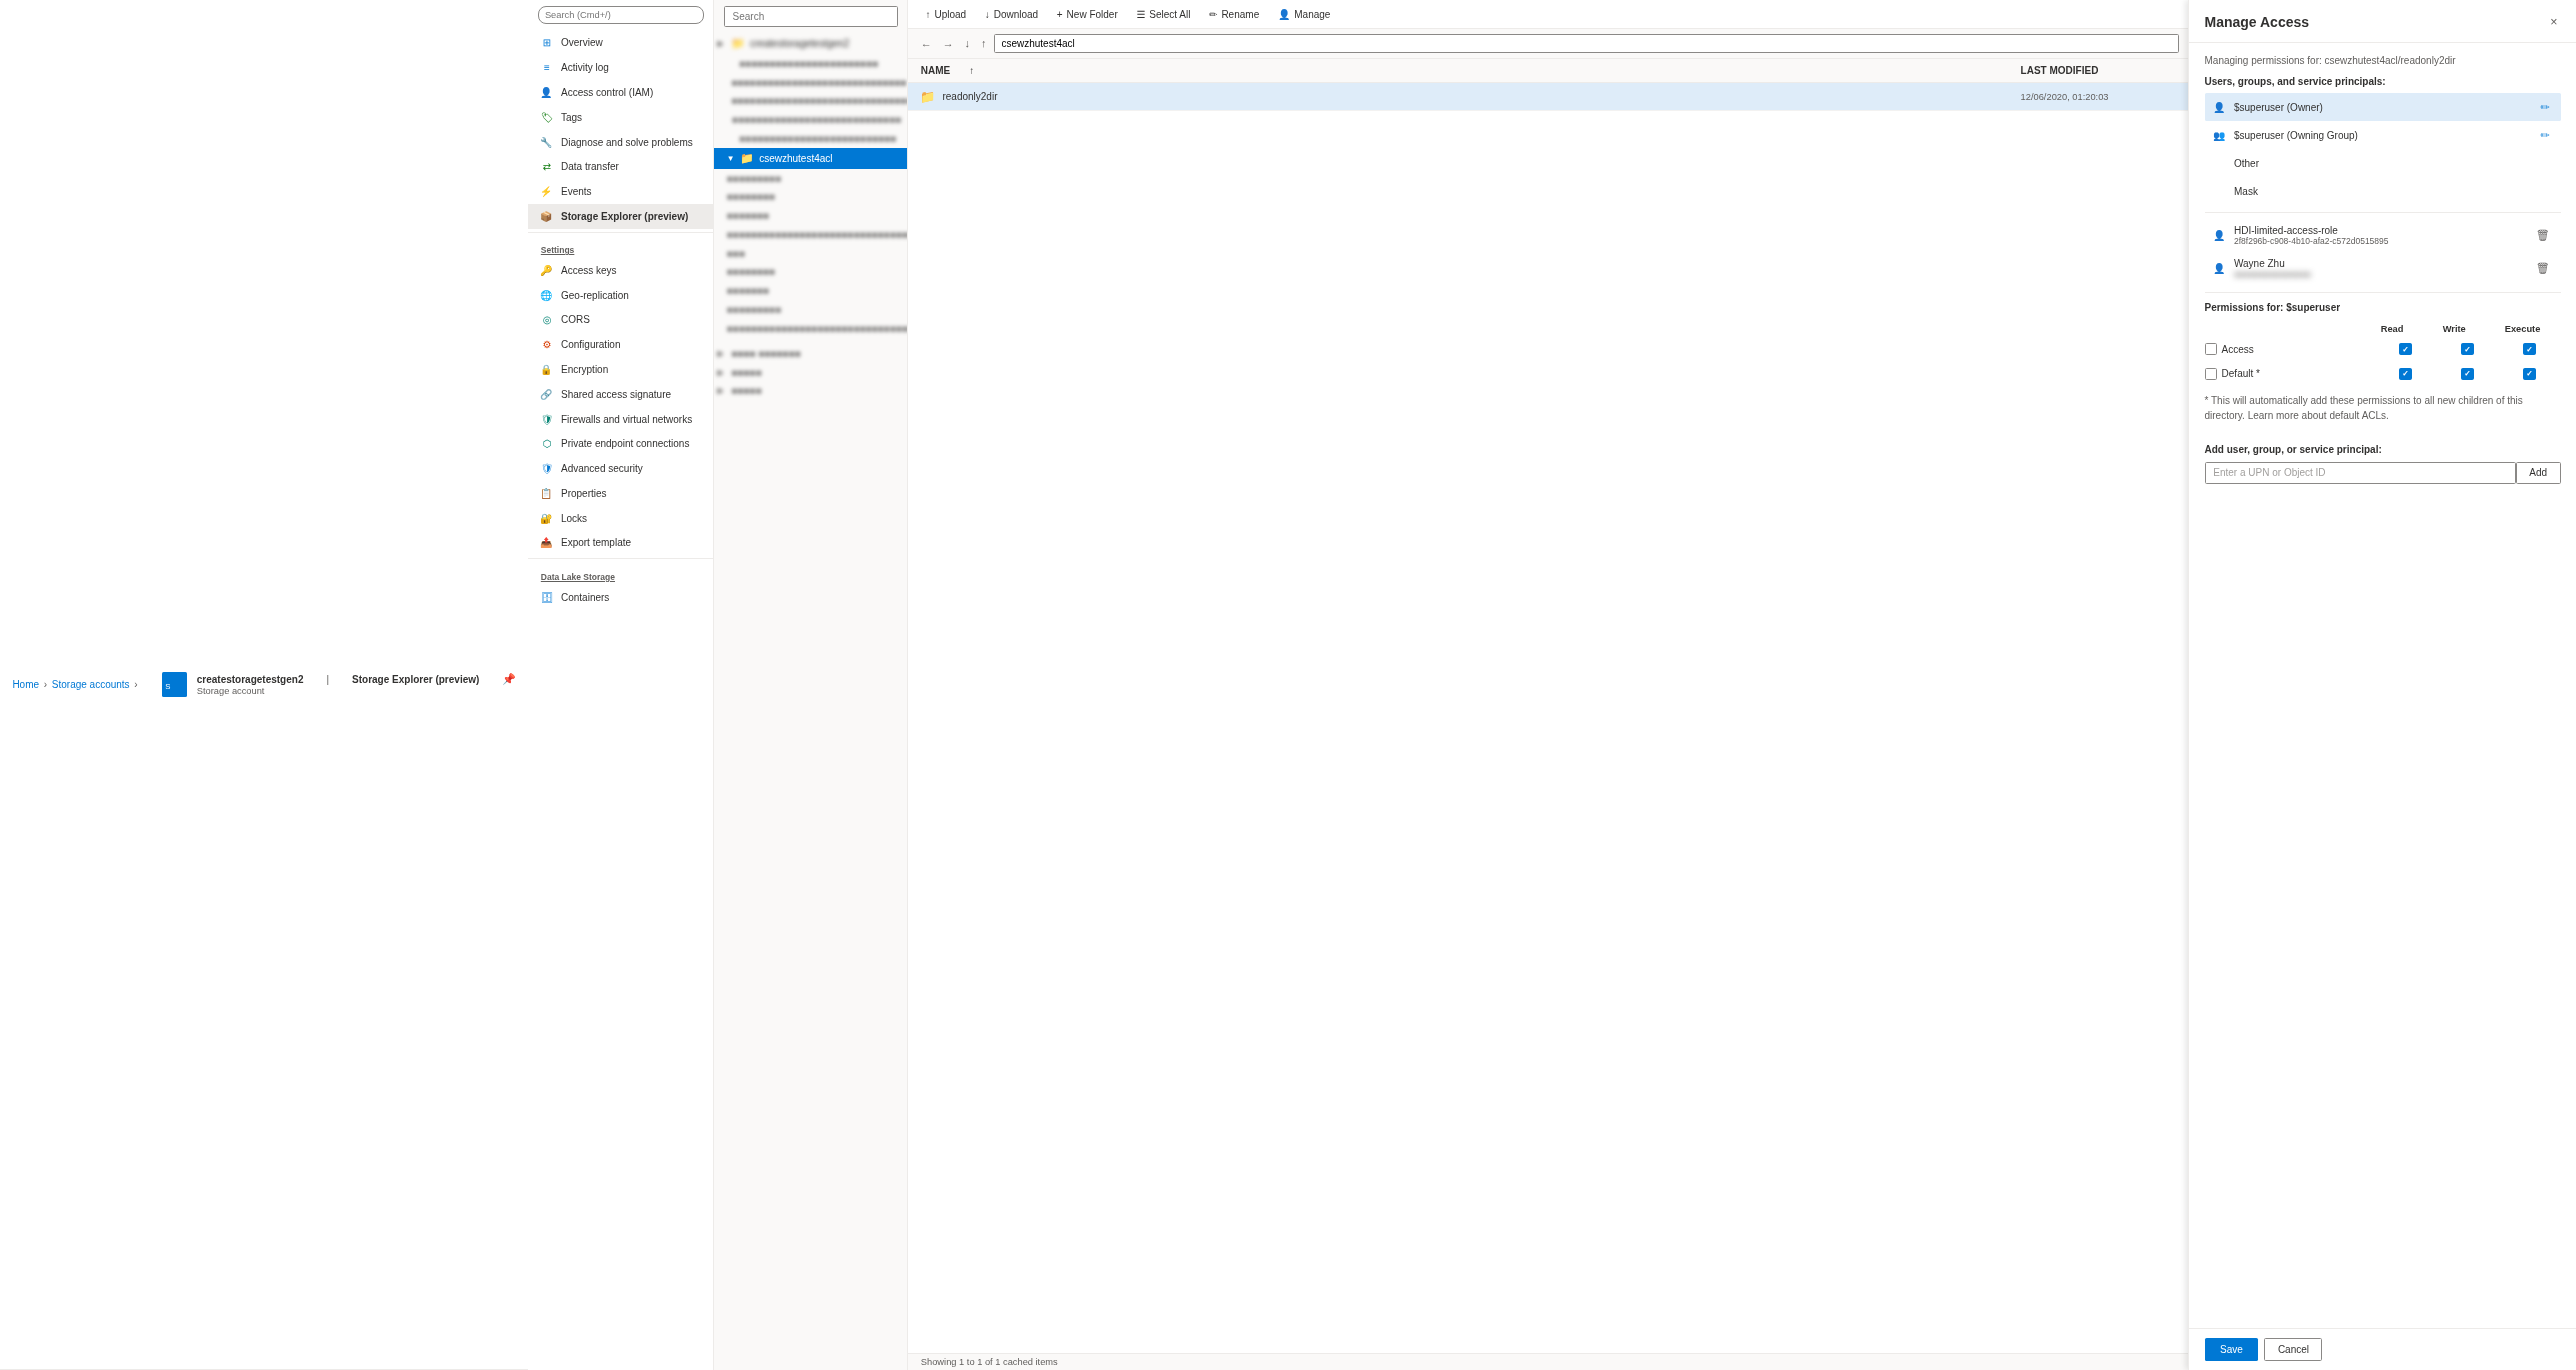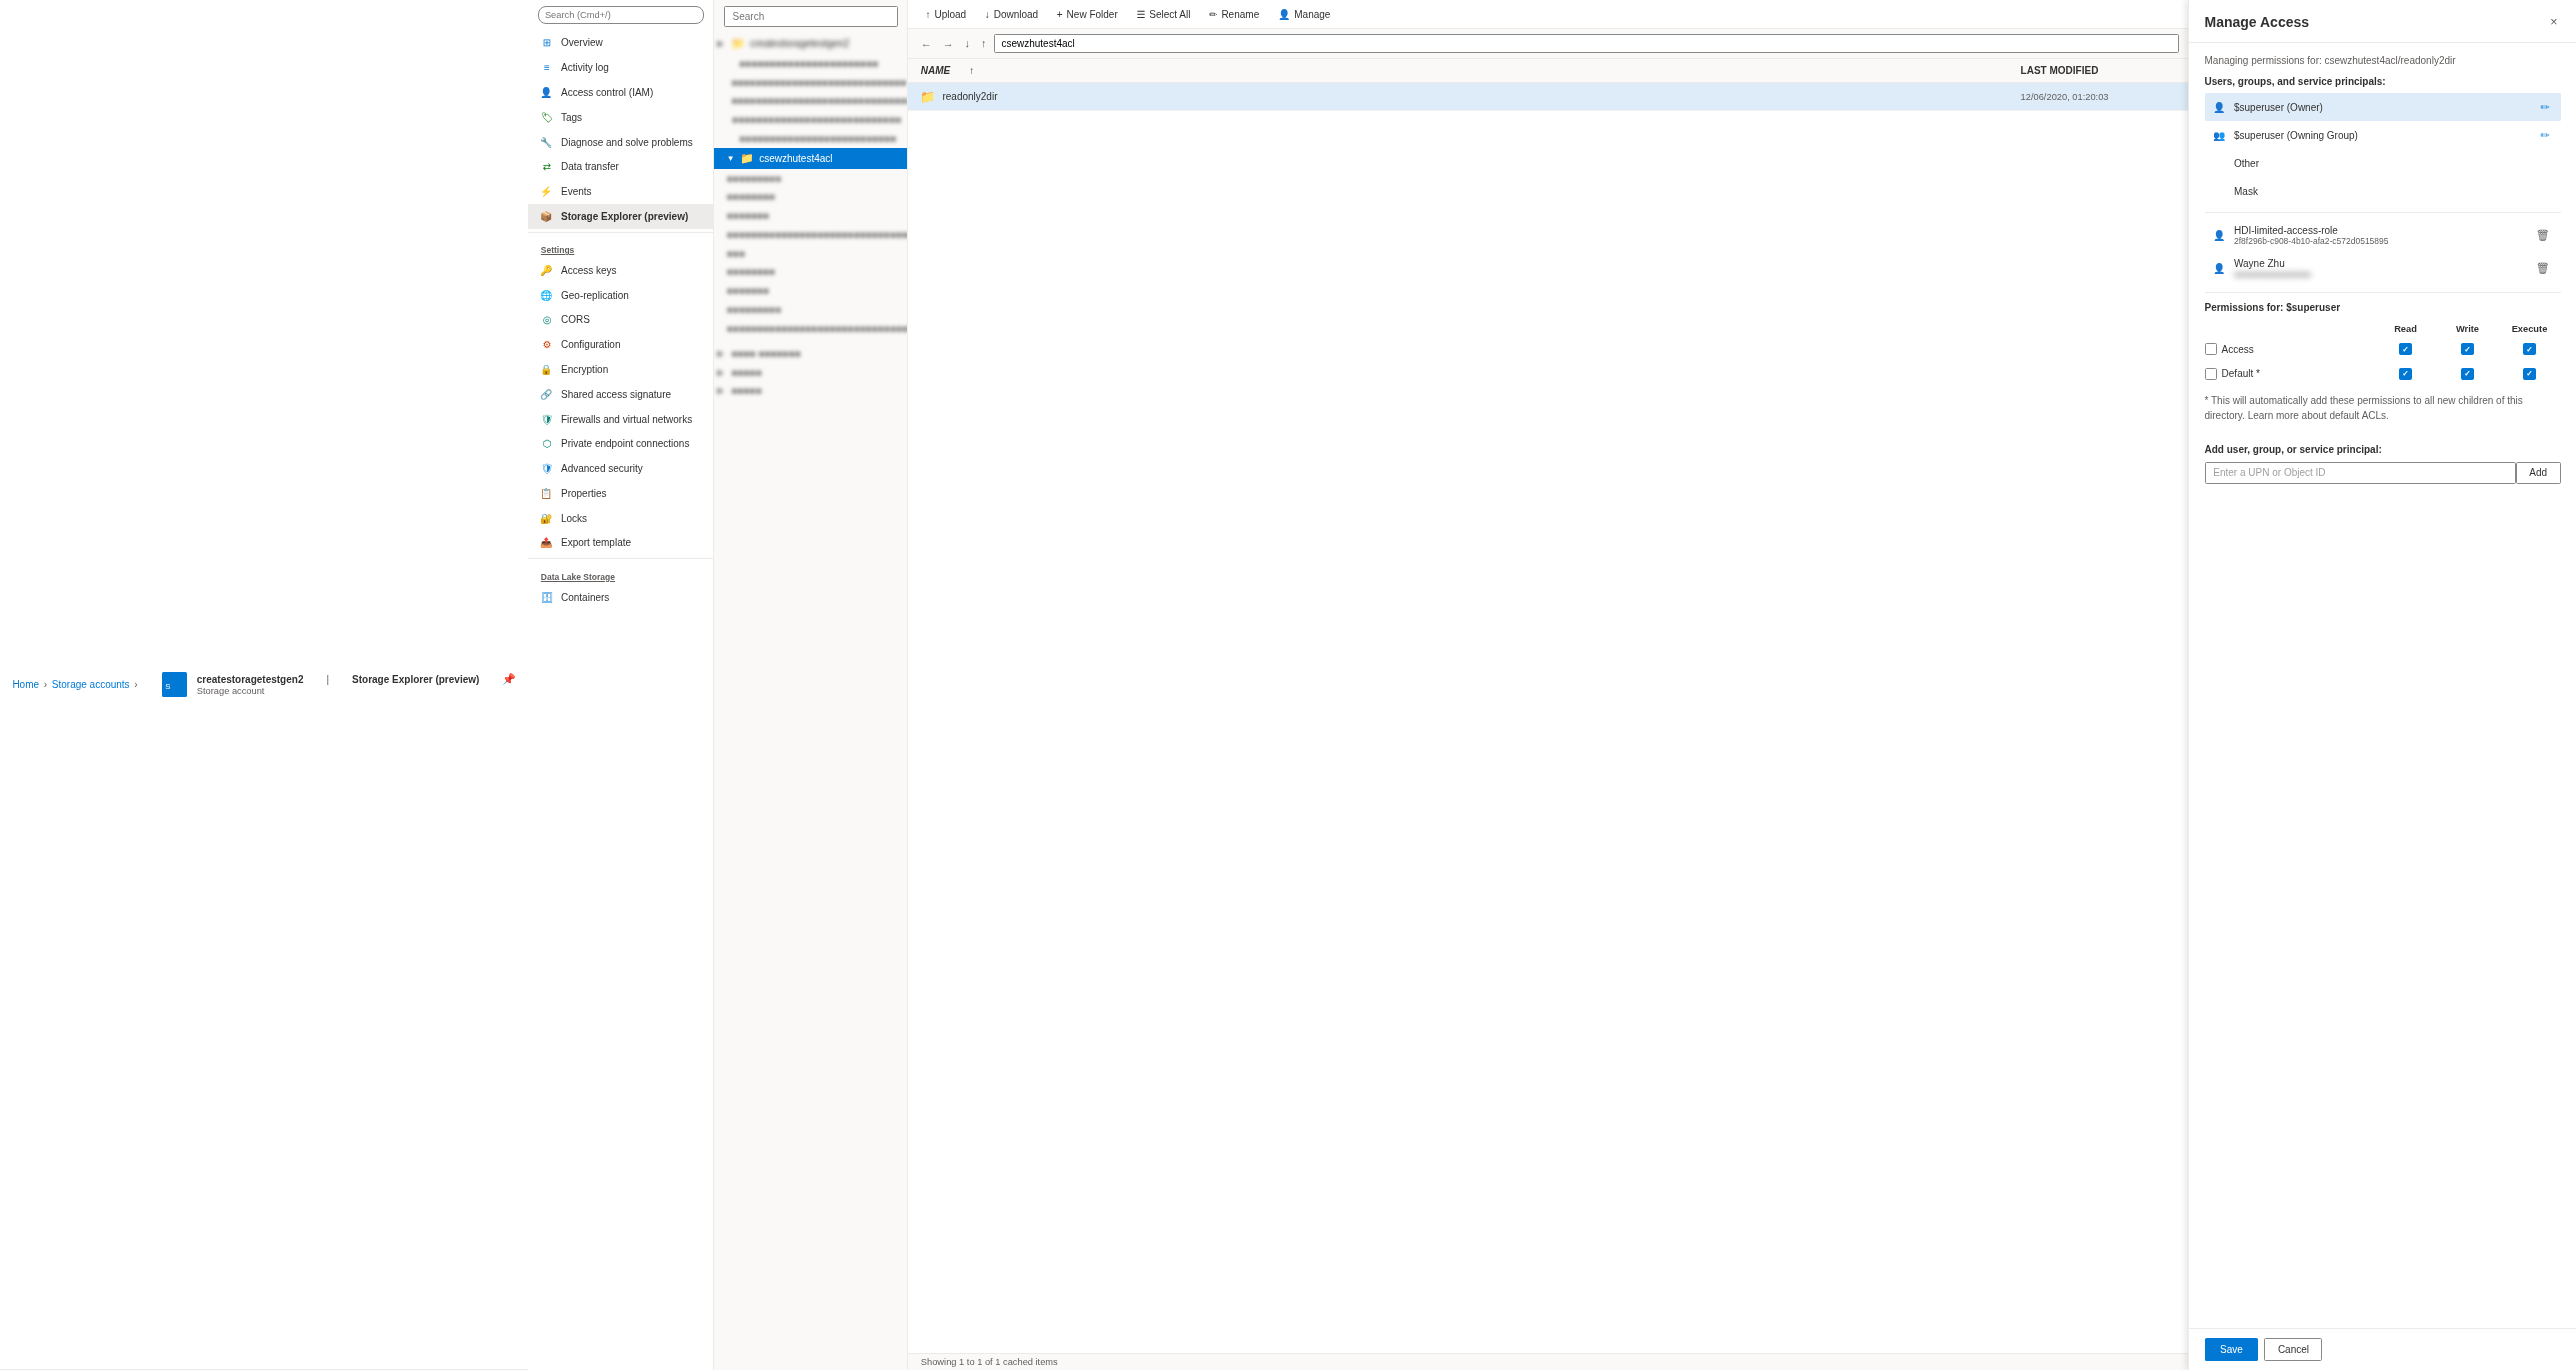--- a/index.html
+++ b/index.html
@@ -45,21 +45,21 @@
     .content-area { flex: 1; display: flex; flex-direction: column; overflow: hidden; background: #fff; }
     .toolbar { display: flex; align-items: center; padding: 4.7px 9.3px; border-bottom: 0.8px solid #edebe9; gap: 3.1px; flex-shrink: 0; }
     .toolbar-btn { display: flex; align-items: center; gap: 3.9px; padding: 3.9px 7.8px; border: none; background: transparent; cursor: pointer; color: #323130; font-size: 10px; border-radius: 1.6px; }
 
     .path-bar { display: flex; align-items: center; padding: 4.7px 9.3px; border-bottom: 0.8px solid #edebe9; gap: 4.7px; background: #faf9f8; flex-shrink: 0; }
     .path-nav-btn { background: transparent; border: none; cursor: pointer; color: #605e5c; padding: 1.6px 3.1px; font-size: 11px; }
     .path-input { flex: 1; padding: 3.1px 6.2px; border: 0.8px solid #8a8886; border-radius: 1.6px; font-size: 10px; background: #fff; }
 
     .file-list-area { flex: 1; overflow-y: auto; }
     .file-list-header { display: flex; padding: 6.2px 12.4px; border-bottom: 0.8px solid #edebe9; background: #faf9f8; }
-    .col-name { flex: 1; font-weight: 600; font-size: 9.3px; color: #323130; display: flex; align-items: center; gap: 19px; font-style: italic; }
+    .col-name { flex: 1; font-weight: 600; font-size: 9.3px; color: #323130; display: flex; align-items: center; gap: 19px; }
     .col-modified { width: 155px; font-weight: 600; font-size: 9.3px; color: #323130; }
     .file-row { display: flex; align-items: center; padding: 6.2px 12.4px; border-bottom: 0.8px solid #f3f2f1; cursor: pointer; }
     .file-row.selected { background: #deecf9; }
     .file-row .file-name { flex: 1; display: flex; align-items: center; gap: 6.2px; color: #323130; }
     .file-row .file-date { width: 155px; color: #605e5c; font-size: 9.3px; }
     .folder-icon { color: #ffb900; font-size: 12.4px; }
     .status-bar { padding: 3.1px 12.4px; border-top: 0.8px solid #edebe9; font-size: 9.3px; color: #605e5c; background: #faf9f8; }
 
     
     .manage-panel { width: 388px; background: #fff; border-left: 0.8px solid #edebe9; display: flex; flex-direction: column; overflow: hidden; flex-shrink: 0; box-shadow: -3.1px 0 6.2px rgba(0,0,0,0.1); }
@@ -76,21 +76,21 @@
     .principal-icon { width: 15.5px; height: 15.5px; display: flex; align-items: center; justify-content: center; color: #605e5c; flex-shrink: 0; }
     .principal-name { flex: 1; font-size: 10px; color: #323130; }
     .principal-edit-btn { background: transparent; border: none; cursor: pointer; color: #0078d4; font-size: 11px; padding: 1.6px 3.1px; }
     .principal-delete-btn { background: transparent; border: none; cursor: pointer; color: #605e5c; font-size: 11px; padding: 1.6px 3.1px; }
 
     .divider-line { height: 0.8px; background: #edebe9; margin: 6.2px 0; }
 
     .permissions-section { margin-top: 9.3px; }
     .permissions-title { font-size: 10px; font-weight: 600; color: #323130; margin-bottom: 7.8px; }
     .permissions-grid { display: grid; grid-template-columns: 1fr 62px 62px 62px; gap: 0; }
-    .perm-header { font-size: 9.3px; font-weight: 600; color: #323130; padding: 3.1px 6.2px; text-align: center; }
+    .perm-header { font-size: 9.3px; font-weight: 600; color: #323130; padding: 3.1px 6.2px; }
     .perm-header-label { font-size: 9.3px; font-weight: 600; color: #323130; padding: 3.1px 0; }
     .perm-row-label { display: flex; align-items: center; gap: 4.7px; padding: 6.2px 0; font-size: 10px; color: #323130; }
     .perm-cell { display: flex; align-items: center; justify-content: center; padding: 6.2px 0; }
     .checkbox-blue { width: 12.4px; height: 12.4px; background: #0078d4; border: 0.8px solid #0078d4; border-radius: 1.6px; display: flex; align-items: center; justify-content: center; }
     .checkbox-blue::after { content: '✓'; color: #fff; font-size: 7.8px; font-weight: 700; }
     .checkbox-unchecked { width: 12.4px; height: 12.4px; background: #fff; border: 0.8px solid #8a8886; border-radius: 1.6px; }
 
     .note-text { font-size: 9.3px; color: #605e5c; margin: 6.2px 0 12.4px; line-height: 1.5; }
 
     .add-section { margin-top: 20px; }

